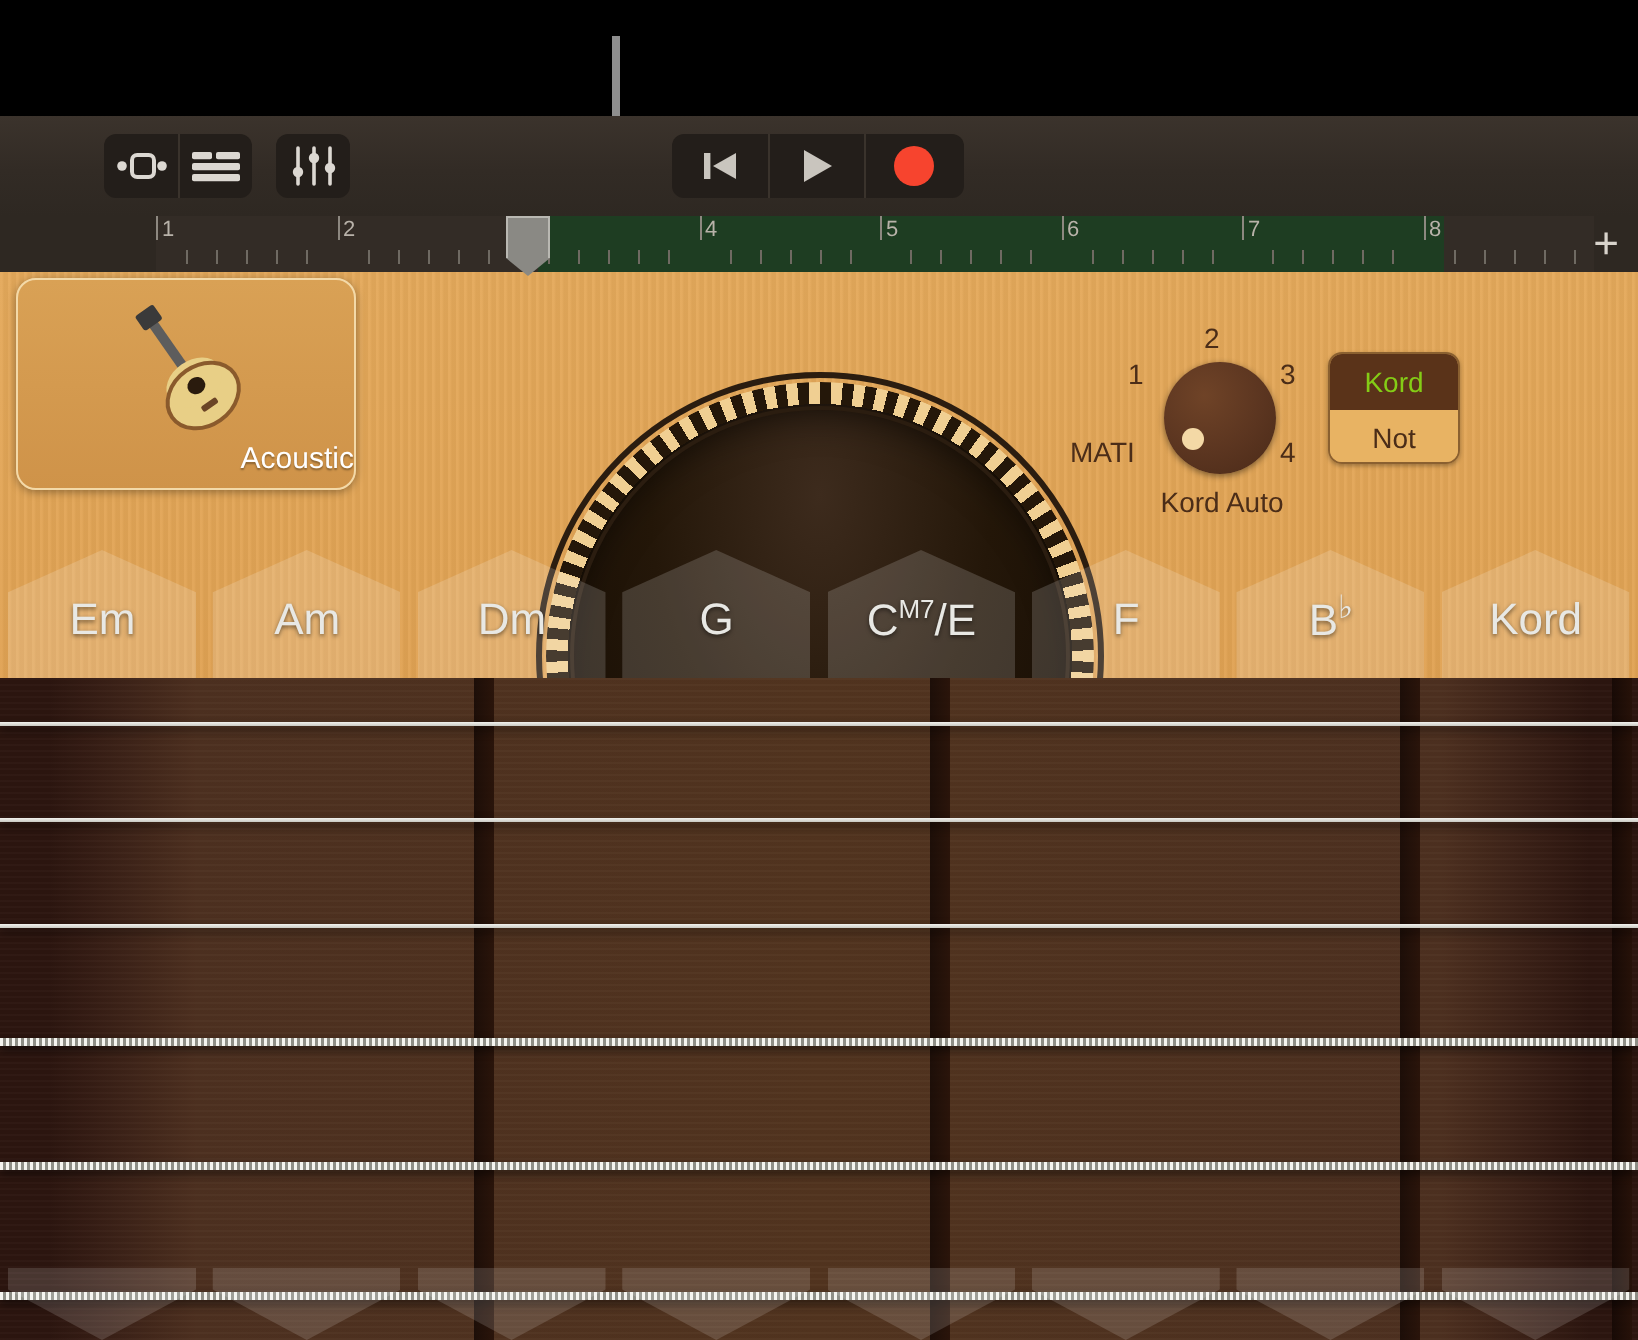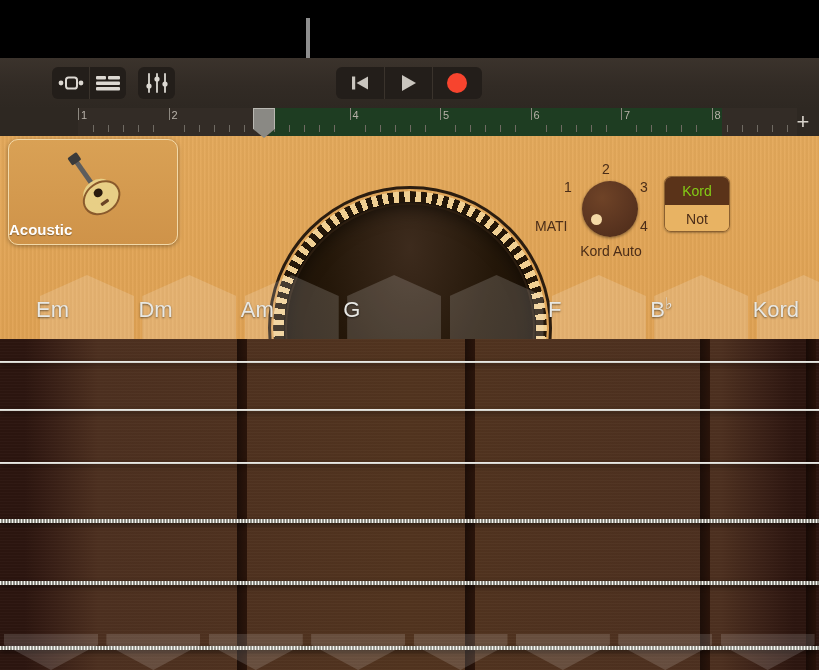--- a/index.html
+++ b/index.html
@@ -162,23 +162,22 @@
     position:absolute; left:8px; top:3px; width:170px; height:106px;
     border-radius:10px;
     background:linear-gradient(180deg,#d9a155 0%,#cf9349 100%);
     border:1px solid #f3d9a8;
     box-shadow:0 1px 4px rgba(0,0,0,0.35);
     cursor:pointer;
     overflow:hidden;
   }
   #instrument-label {
     position:absolute; left:0; bottom:6px; width:100%;
-    text-align:left; font-size:15px; color:#fff;
+    text-align:right; font-size:15px; color:#fff;
     text-shadow:0 1px 1px rgba(0,0,0,0.35);
-    font-weight:bold;
   }
   #guitar-thumb { position:absolute; left:42px; top:8px; }
 
   
   #autoplay {
     position:absolute; left:536px; top:27px; width:150px; height:125px;
   }
   #knob {
     position:absolute; left:46px; top:18px; width:56px; height:56px;
     border-radius:50%;
@@ -249,23 +248,22 @@
 
   
   #chord-strip {
     position:absolute; left:0; top:139px; width:819px; height:64px;
     display:flex;
     z-index:4;
   }
   .chord-btn {
     position:relative;
     width:102.375px; height:64px;
-    display:flex; align-items:flex-end; 
-    cursor:pointer;
-    margin-left:36px;
+    display:flex; align-items:flex-end; justify-content:center;
+    cursor:pointer;
   }
   .chord-shape {
     position:absolute; left:4px; top:0; width:94px; height:64px;
     background:rgba(255,255,255,0.16);
     clip-path:polygon(0% 100%, 0% 33%, 50% 0%, 100% 33%, 100% 100%);
   }
   .chord-label {
     position:relative; z-index:2;
     font-size:22px; color:#e8e8e4;
     padding-bottom:16px;
@@ -521,32 +519,33 @@
       </div>
   </div>
 
   <div id="chord-strip">
       <div class="chord-btn">
         <div class="chord-shape"></div>
         <div class="chord-label">Em</div>
       </div>
       <div class="chord-btn">
         <div class="chord-shape"></div>
+        <div class="chord-label">Am</div>
+      </div>
+      <div class="chord-btn">
+        <div class="chord-shape"></div>
         <div class="chord-label">Dm</div>
       </div>
       <div class="chord-btn">
         <div class="chord-shape"></div>
-        <div class="chord-label">Am</div>
-      </div>
-      <div class="chord-btn">
-        <div class="chord-shape"></div>
         <div class="chord-label">G</div>
       </div>
       <div class="chord-btn">
         <div class="chord-shape"></div>
+        <div class="chord-label">C<sup>M7</sup>/E</div>
       </div>
       <div class="chord-btn">
         <div class="chord-shape"></div>
         <div class="chord-label">F</div>
       </div>
       <div class="chord-btn">
         <div class="chord-shape"></div>
         <div class="chord-label">B<span class="flat">♭</span></div>
       </div>
       <div class="chord-btn">

